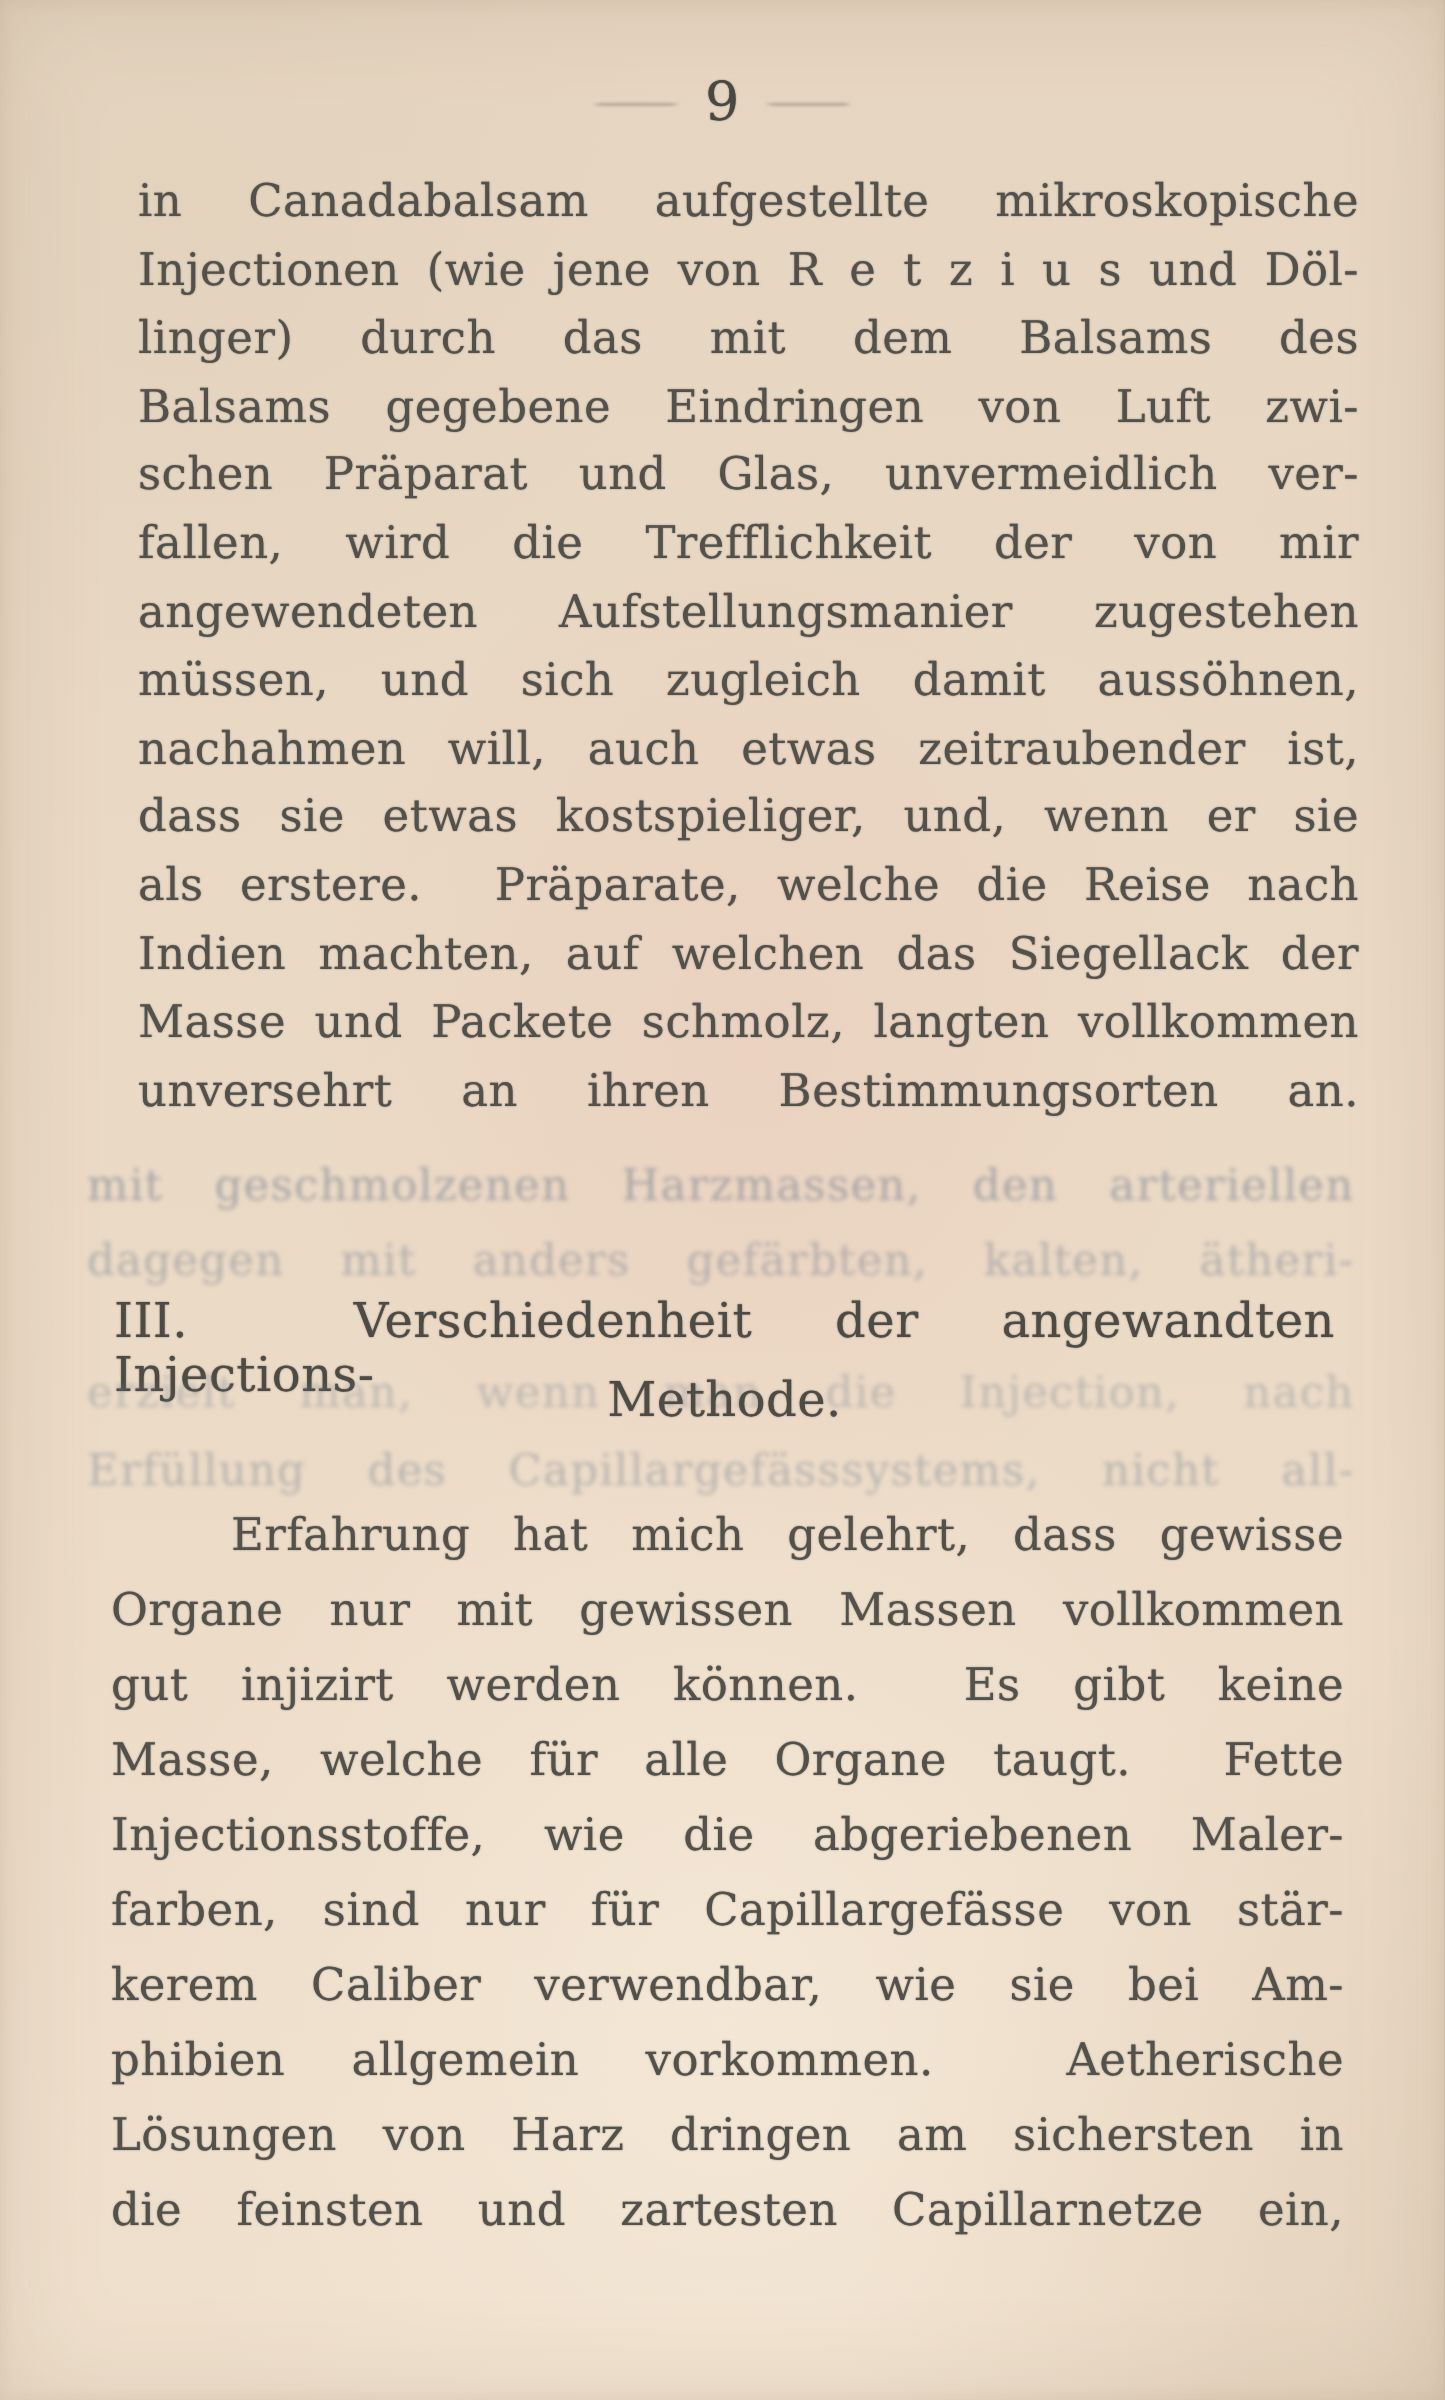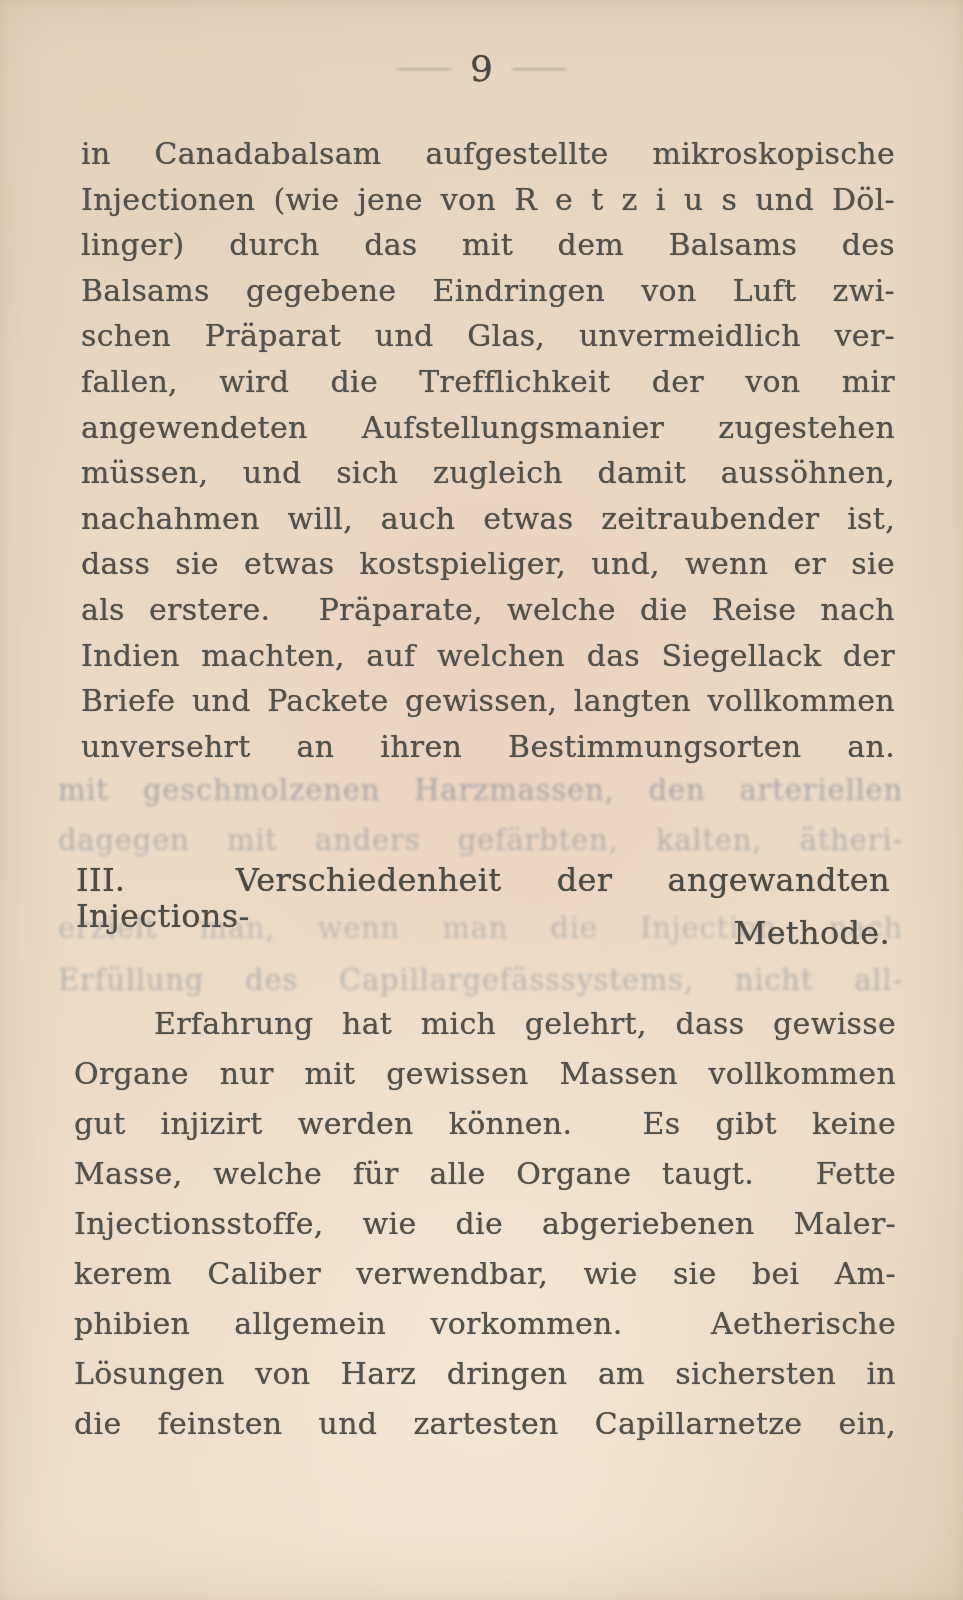--- a/index.html
+++ b/index.html
@@ -28,31 +28,31 @@
   .dash{
     display:inline-block;transform:scaleX(2.4);
     color:rgba(100,96,88,.5);font-size:24px;filter:blur(.9px);
   }
   .para{
     position:absolute;
     font-size:30px;letter-spacing:.3px;color:#53514b;
     text-shadow:0 0 1.1px rgba(83,81,75,.75);
     filter:blur(.3px);
   }
-  .para1{top:112px;left:81px;width:814px;line-height:45.6px;margin-top:19px;}
+  .para1{top:112px;left:92px;width:814px;line-height:45.6px;}
   .para2{top:999px;left:74px;width:822px;line-height:50px;}
   .jline{text-align:justify;text-align-last:justify;}
   .indent{text-indent:80px;}
   .heading-l1, .heading-l2{
     position:absolute;left:76px;width:814px;
     font-size:32px;line-height:36px;color:#4d4b45;letter-spacing:.3px;
     text-shadow:0 0 1.1px rgba(77,75,69,.78);filter:blur(.3px);
   }
   .heading-l1{top:862px;text-align:justify;text-align-last:justify;}
-  .heading-l2{top:915px;text-align:right;}
+  .heading-l2{top:915px;text-align:center;}
   .bleed{
     position:absolute;left:58px;width:845px;
     font-size:29px;line-height:45px;letter-spacing:.8px;
     color:rgba(104,120,140,.42);
     filter:blur(1.5px);
     text-align:justify;text-align-last:justify;
   }
   .b1a{top:768px;color:rgba(100,116,138,.48);}
   .b1b{top:818px;color:rgba(104,120,140,.40);}
   .b2a{top:906px;color:rgba(104,120,140,.33);}
@@ -75,37 +75,38 @@
     <div class="jline">linger) durch das mit dem Balsams des</div>
     <div class="jline">Balsams gegebene Eindringen von Luft zwi-</div>
     <div class="jline">schen Präparat und Glas, unvermeidlich ver-</div>
     <div class="jline">fallen, wird die Trefflichkeit der von mir</div>
     <div class="jline">angewendeten Aufstellungsmanier zugestehen</div>
     <div class="jline">müssen, und sich zugleich damit aussöhnen,</div>
     <div class="jline">nachahmen will, auch etwas zeitraubender ist,</div>
     <div class="jline">dass sie etwas kostspieliger, und, wenn er sie</div>
     <div class="jline">als erstere.&nbsp; Präparate, welche die Reise nach</div>
     <div class="jline">Indien machten, auf welchen das Siegellack der</div>
-    <div class="jline">Briefe und Packete gewissen, langten vollkommen</div>
+    <div class="jline">Masse und Packete schmolz, langten vollkommen</div>
     <div class="jline">unversehrt an ihren Bestimmungsorten an.</div>
   </div>
 
   <div class="bleed b1a">mit geschmolzenen Harzmassen, den arteriellen</div>
   <div class="bleed b1b">dagegen mit anders gefärbten, kalten, ätheri-</div>
 
   <div class="heading-l1">III.&nbsp; Verschiedenheit der angewandten Injections-</div>
   <div class="bleed b2a">erzielt man, wenn man die Injection, nach</div>
   <div class="heading-l2">Methode.</div>
   <div class="bleed b2b">Erfüllung des Capillargefässsystems, nicht all-</div>
 
   <div class="para para2">
     <div class="jline indent">Erfahrung hat mich gelehrt, dass gewisse</div>
     <div class="jline">Organe nur mit gewissen Massen vollkommen</div>
     <div class="jline">gut injizirt werden können.&nbsp; Es gibt keine</div>
     <div class="jline">Masse, welche für alle Organe taugt.&nbsp; Fette</div>
     <div class="jline">Injectionsstoffe, wie die abgeriebenen Maler-</div>
+    <div class="jline">farben, sind nur für Capillargefässe von stär-</div>
     <div class="jline">kerem Caliber verwendbar, wie sie bei Am-</div>
     <div class="jline">phibien allgemein vorkommen.&nbsp; Aetherische</div>
     <div class="jline">Lösungen von Harz dringen am sichersten in</div>
     <div class="jline">die feinsten und zartesten Capillarnetze ein,</div>
   </div>
 
 </div>
 
 </body></html>

